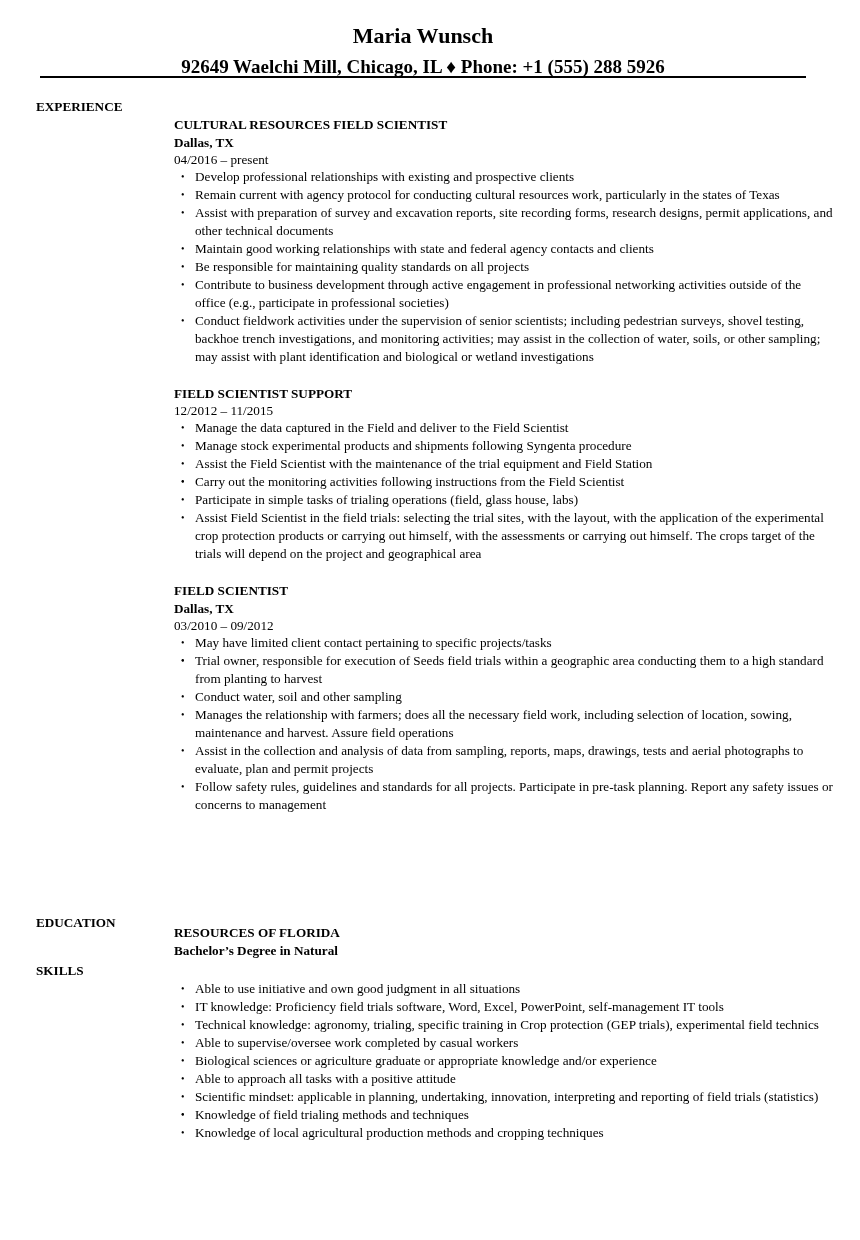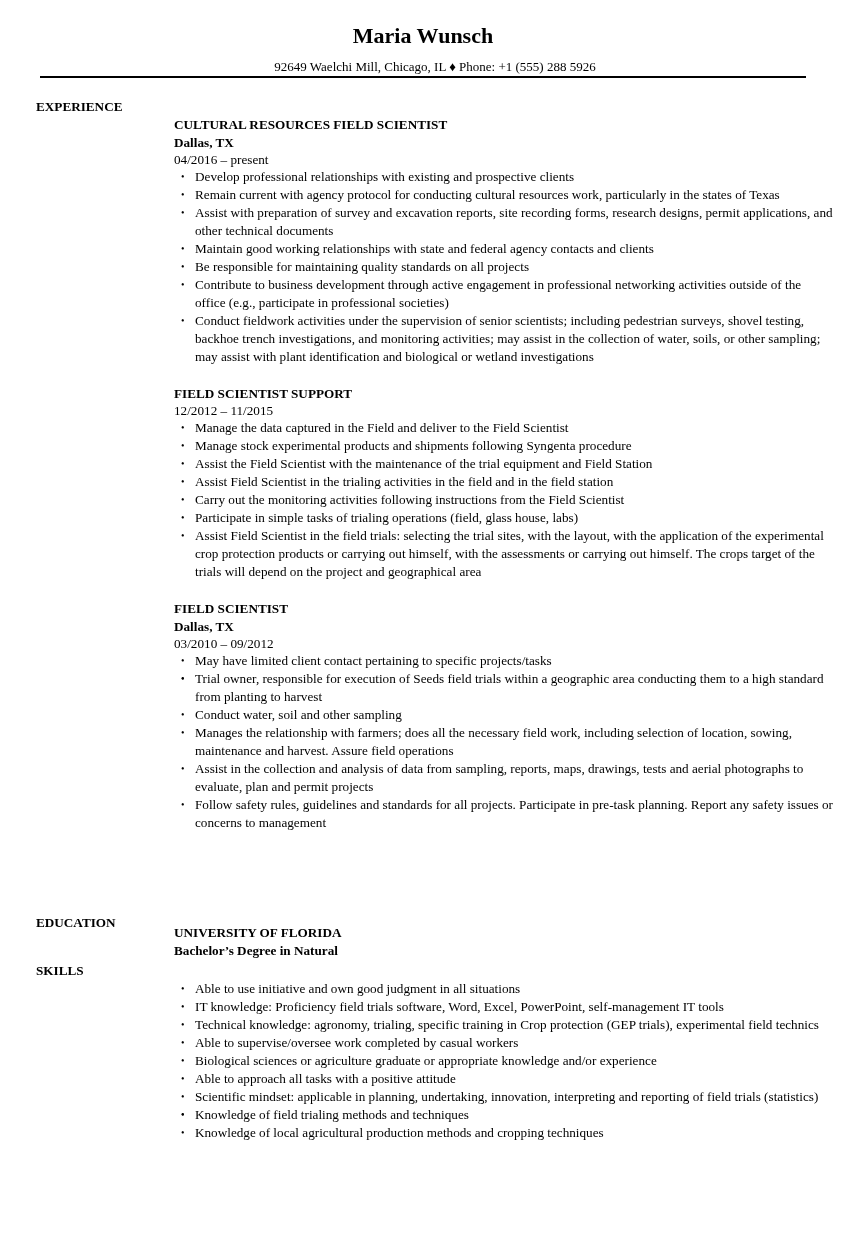--- a/index.html
+++ b/index.html
@@ -5,22 +5,22 @@
   html, body { margin: 0; padding: 0; background: #ffffff; }
   body {
     width: 860px; height: 1240px; position: relative; overflow: hidden;
     font-family: "Liberation Serif", serif; color: #000; font-size: 13.2px;
   }
   .header-name {
     position: absolute; top: 25px; left: 0; width: 846px; text-align: center;
     font-size: 22px; font-weight: bold; line-height: 22px;
   }
   .header-contact {
-    position: absolute; top: 58px; left: 12px; width: 846px; text-align: center;
-    font-size: 13px; font-weight: normal; line-height: 17px;
+    position: absolute; top: 58px; left: 0; width: 846px; text-align: center;
+    font-size: 19px; font-weight: bold; line-height: 17px;
   }
   .rule {
     position: absolute; top: 76px; left: 40px; width: 766px; height: 2px; background: #000;
   }
   .section { position: absolute; left: 0; width: 860px; }
   .section-label {
     position: absolute; left: 36px; font-weight: bold; font-size: 13.2px; line-height: 18px;
   }
   .section-body { position: absolute; left: 174px; width: 660px; margin-top: 18px; }
   .job { margin-bottom: 19px; }
@@ -63,21 +63,21 @@
           <li><span class="dot">•</span><span>Conduct fieldwork activities under the supervision of senior scientists; including pedestrian surveys, shovel testing, backhoe trench investigations, and monitoring activities; may assist in the collection of water, soils, or other sampling; may assist with plant identification and biological or wetland investigations</span></li>
         </ul>
       </div>
       <div class="job">
         <div class="job-title">FIELD SCIENTIST SUPPORT</div>
         <div class="job-dates">12/2012 – 11/2015</div>
         <ul class="bullets">
           <li><span class="dot">•</span><span>Manage the data captured in the Field and deliver to the Field Scientist</span></li>
           <li><span class="dot">•</span><span>Manage stock experimental products and shipments following Syngenta procedure</span></li>
           <li><span class="dot">•</span><span>Assist the Field Scientist with the maintenance of the trial equipment and Field Station</span></li>
-          <li><span class="dot">•</span><span>Assist Field Scientist in the trialing activities in the field and in the field station</span></li>
+          <li><span class="dot">•</span></li>
           <li><span class="dot">•</span><span>Carry out the monitoring activities following instructions from the Field Scientist</span></li>
           <li><span class="dot">•</span><span>Participate in simple tasks of trialing operations (field, glass house, labs)</span></li>
           <li><span class="dot">•</span><span>Assist Field Scientist in the field trials: selecting the trial sites, with the layout, with the application of the experimental crop protection products or carrying out himself, with the assessments or carrying out himself. The crops target of the trials will depend on the project and geographical area</span></li>
         </ul>
       </div>
       <div class="job">
         <div class="job-title">FIELD SCIENTIST</div>
         <div class="job-location">Dallas, TX</div>
         <div class="job-dates">03/2010 – 09/2012</div>
         <ul class="bullets">
@@ -89,21 +89,21 @@
           <li><span class="dot">•</span><span>Assist in the collection and analysis of data from sampling, reports, maps, drawings, tests and aerial photographs to evaluate, plan and permit projects</span></li>
           <li><span class="dot">•</span><span>Follow safety rules, guidelines and standards for all projects. Participate in pre-task planning. Report any safety issues or concerns to management</span></li>
         </ul>
       </div>
     </div>
 </div>
 
 <div class="section" style="top:906px;">
   <div class="section-label" style="top:8px;text-align:center;">EDUCATION</div>
   <div class="section-body">
-    <div class="edu-school">UNIVERSITY OF FLORIDA</div>
+    <div class="edu-school">RESOURCES OF FLORIDA</div>
     <div class="edu-degree">Bachelor’s Degree in Natural</div>
   </div>
 </div>
 
 <div class="section" style="top:962px;">
   <div class="section-label" style="top:0;">SKILLS</div>
   <div class="section-body">
     <ul class="bullets" id="skills-list">
         <li><span class="dot">•</span><span>Able to use initiative and own good judgment in all situations</span></li>
         <li><span class="dot">•</span><span>IT knowledge: Proficiency field trials software, Word, Excel, PowerPoint, self-management IT tools</span></li>

